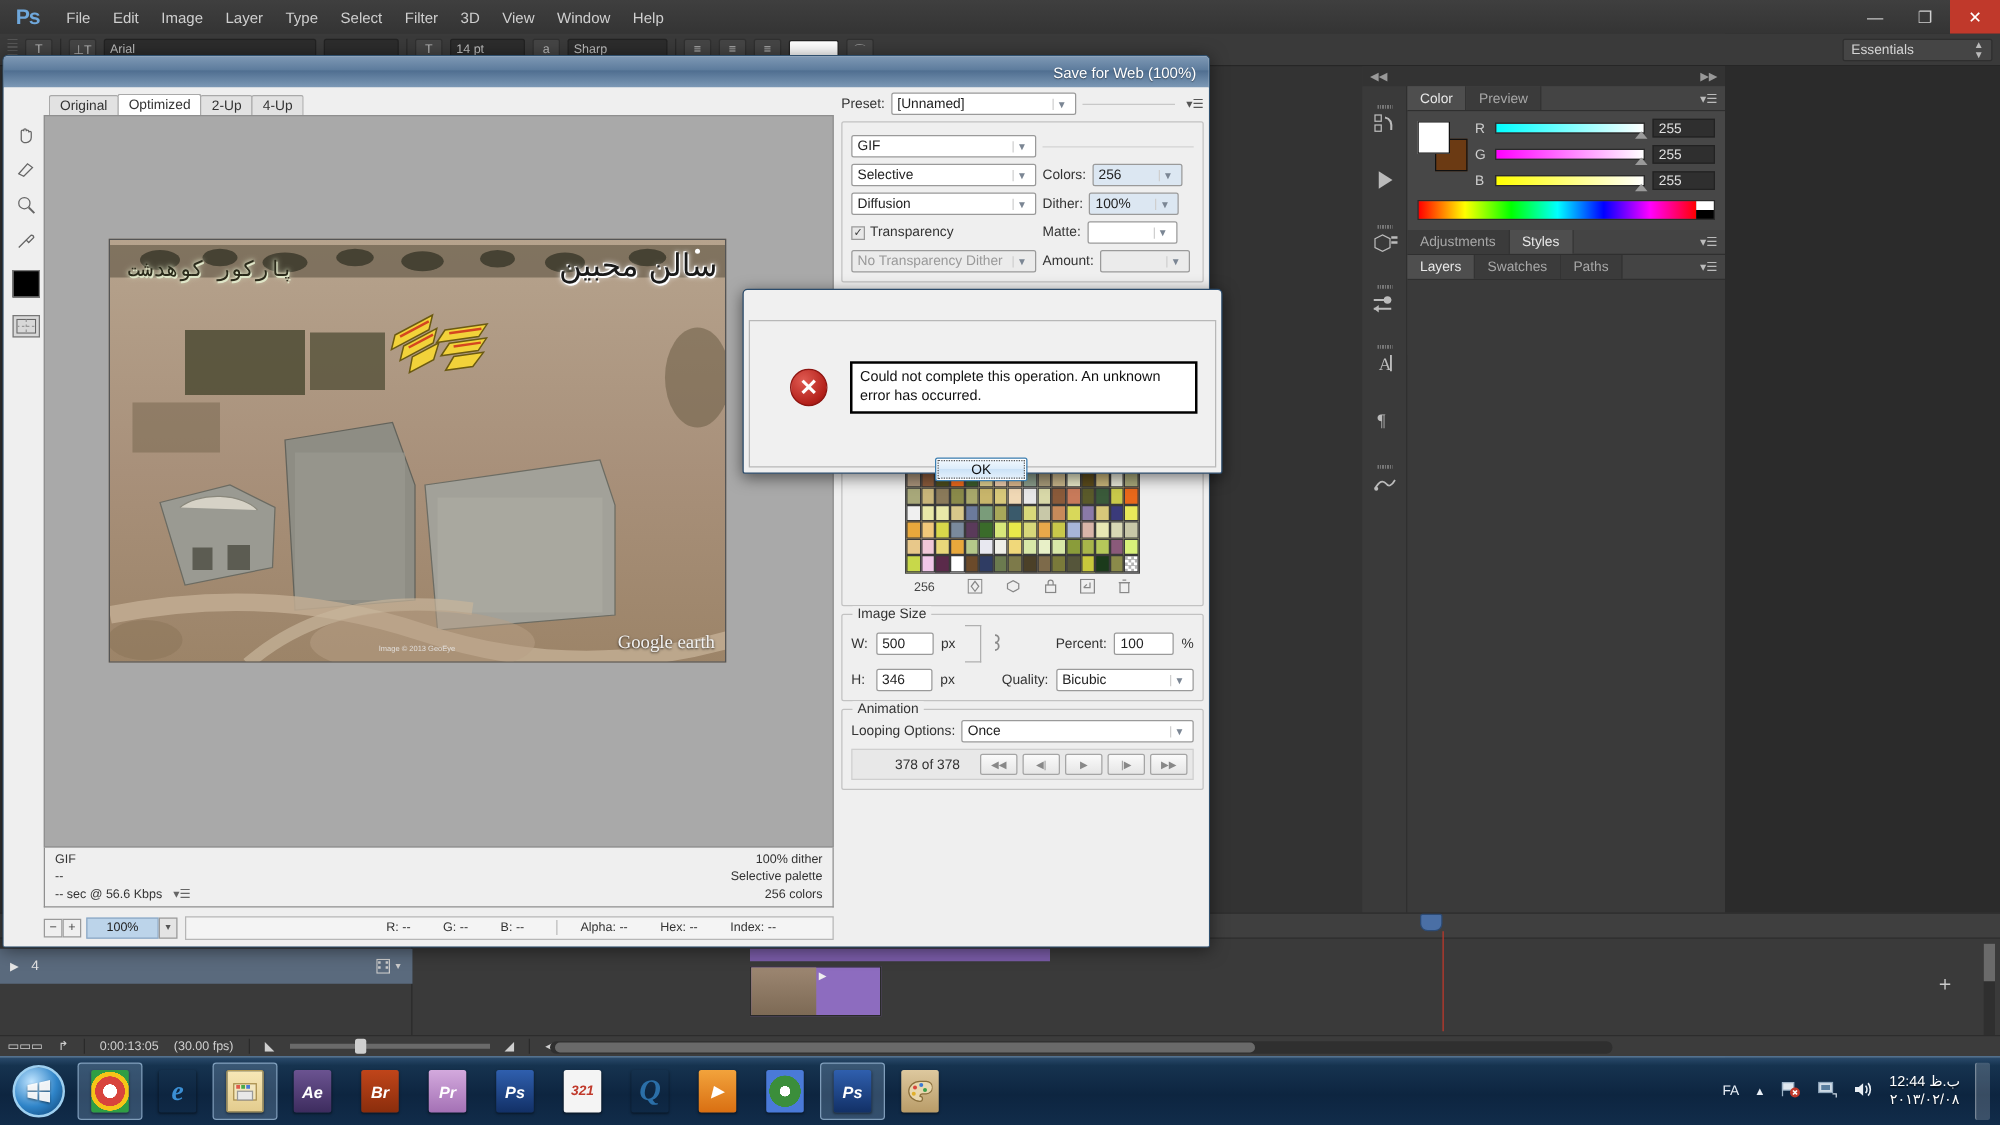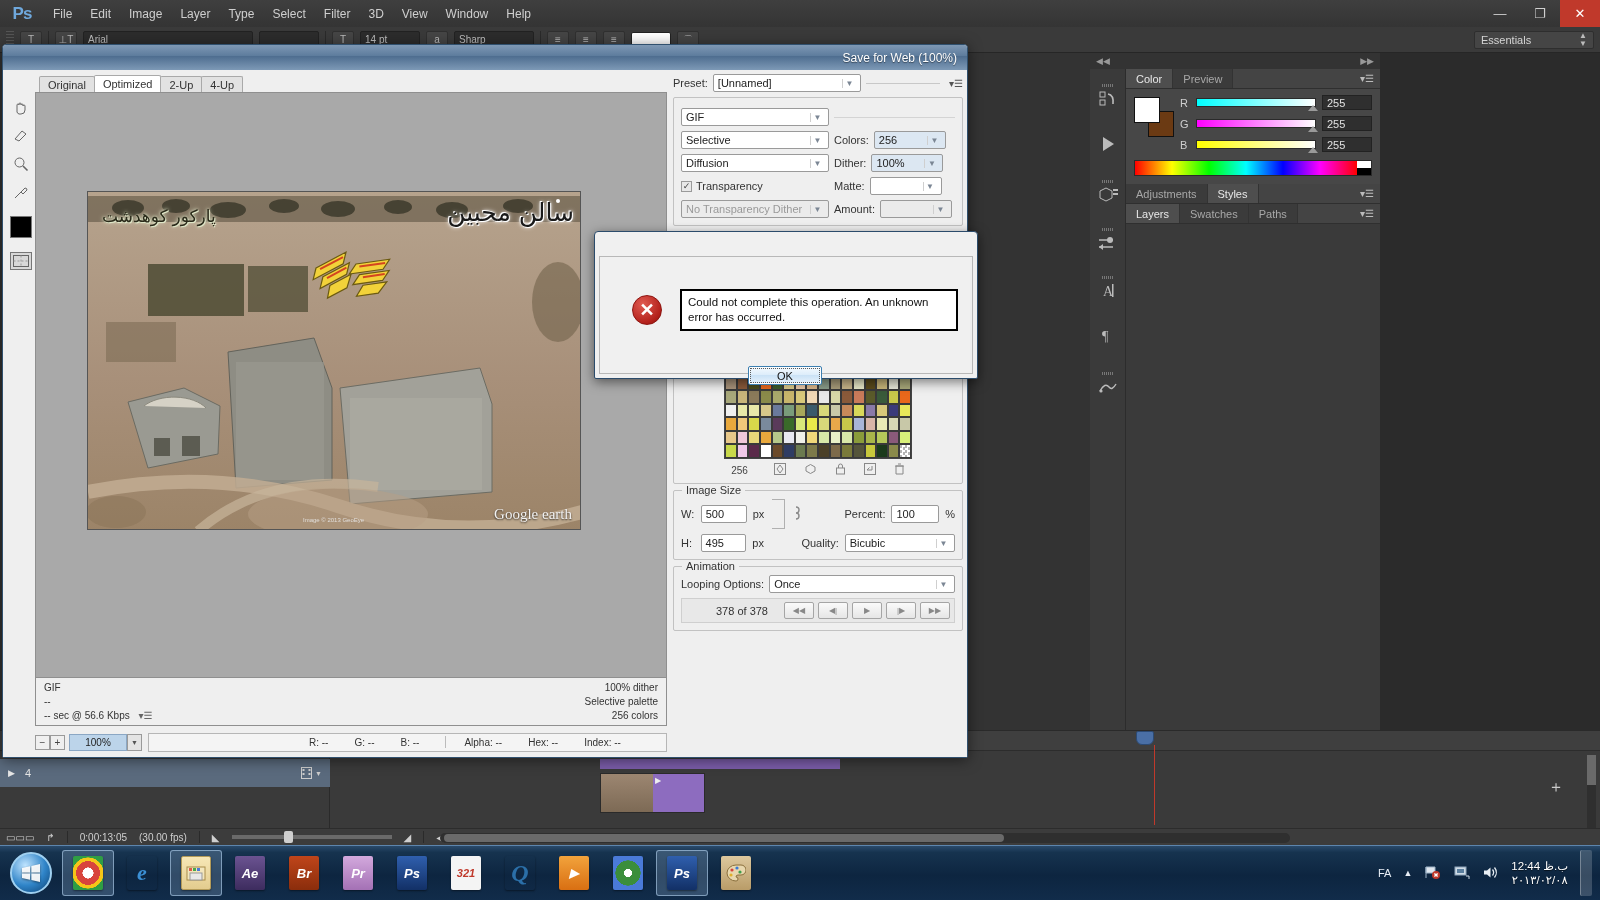--- a/index.html
+++ b/index.html
@@ -607,21 +607,21 @@
                   <path d="M3 3 h26" stroke="#d4451f" stroke-width="2"></path>
                   <path d="M5 14 h22" stroke="#d4451f" stroke-width="2"></path>
                 </g>
               </g>
               <circle cx="470" cy="9" r="2" fill="#fff"></circle>
             </svg>
             <div style="position:absolute;right:6px;top:6px;font-size:25px;color:#1a1a1a;
                         font-family:'DejaVu Sans',sans-serif;direction:rtl;
                         text-shadow:0 0 3px #fff,0 0 5px #fff,1px 1px 0 #fff,-1px -1px 0 #fff;">سالن محبین</div>
             <div style="position:absolute;left:14px;top:14px;font-size:17px;color:#2a2a1a;
-                        font-family:Liberation Sans, sans-serif;direction:rtl;
+                        font-family:Liberation Mono, monospace;direction:rtl;
                         text-shadow:0 0 3px #dfe6c8,0 0 5px #dfe6c8,1px 1px 0 #dfe6c8;">پارکور کوهدشت</div>
             <div style="position:absolute;right:8px;bottom:6px;font-size:15px;color:#f2f2f2;
                         font-family:'Liberation Serif',serif;text-shadow:0 1px 2px rgba(0,0,0,.8);">Google earth</div>
             <div style="position:absolute;left:215px;bottom:6px;font-size:6px;color:#eaeaea;opacity:.85">Image © 2013 GeoEye</div>
           </div>
         </div>
 
         <div class="info-strip">
           <div class="l">
             <div>GIF</div>
@@ -1026,21 +1026,21 @@
               <svg width="10" height="16" viewBox="0 0 10 16">
                   <path d="M5 2 a3 3 0 0 1 0 6 a3 3 0 0 1 0 6" fill="none" stroke="#8a8a8a" stroke-width="1.4"></path>
                 </svg>
             </span>
             <span class="lbl" style="margin-left:38px">Percent:</span>
             <span class="inp" style="width:54px">100</span>
             <span class="lbl">%</span>
           </div>
           <div class="is-grid" style="margin-bottom:0">
             <span class="lbl" style="width:16px">H:</span>
-            <span class="inp" style="width:52px">495</span>
+            <span class="inp" style="width:52px">346</span>
             <span class="lbl">px</span>
             <span style="width:30px"></span>
             <span class="lbl">Quality:</span>
             <span class="sel" style="width:128px">
               <span>Bicubic</span>
               <span class="cv">▼</span>
             </span>
           </div>
         </div>
 

